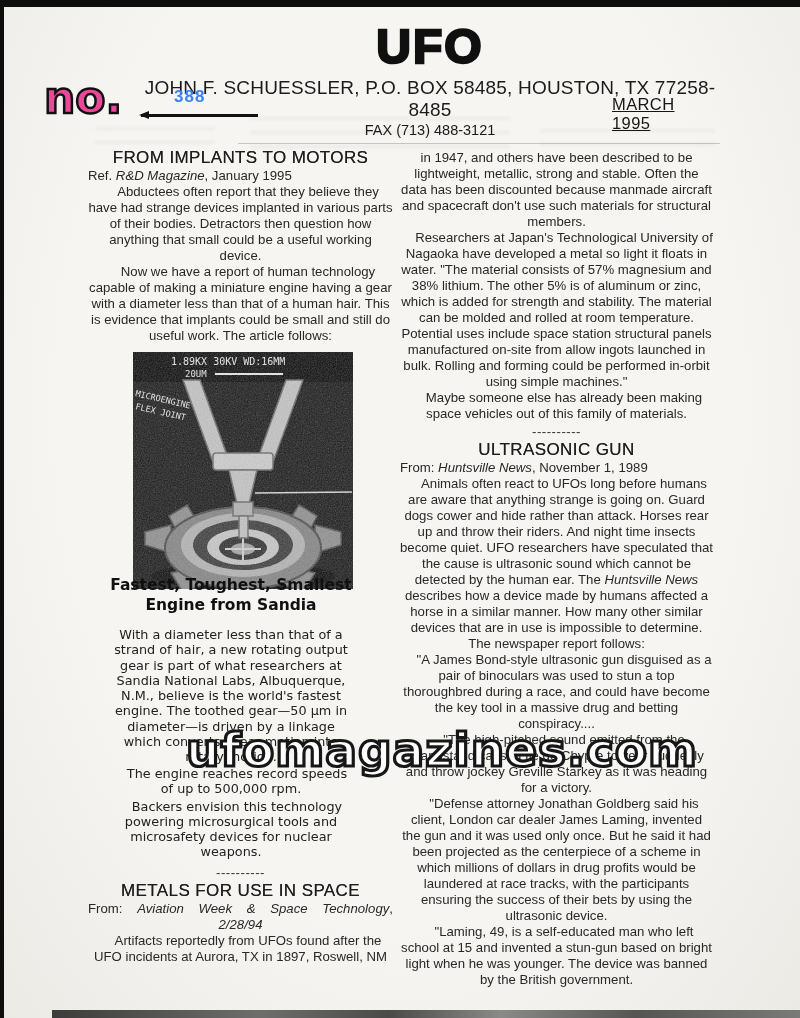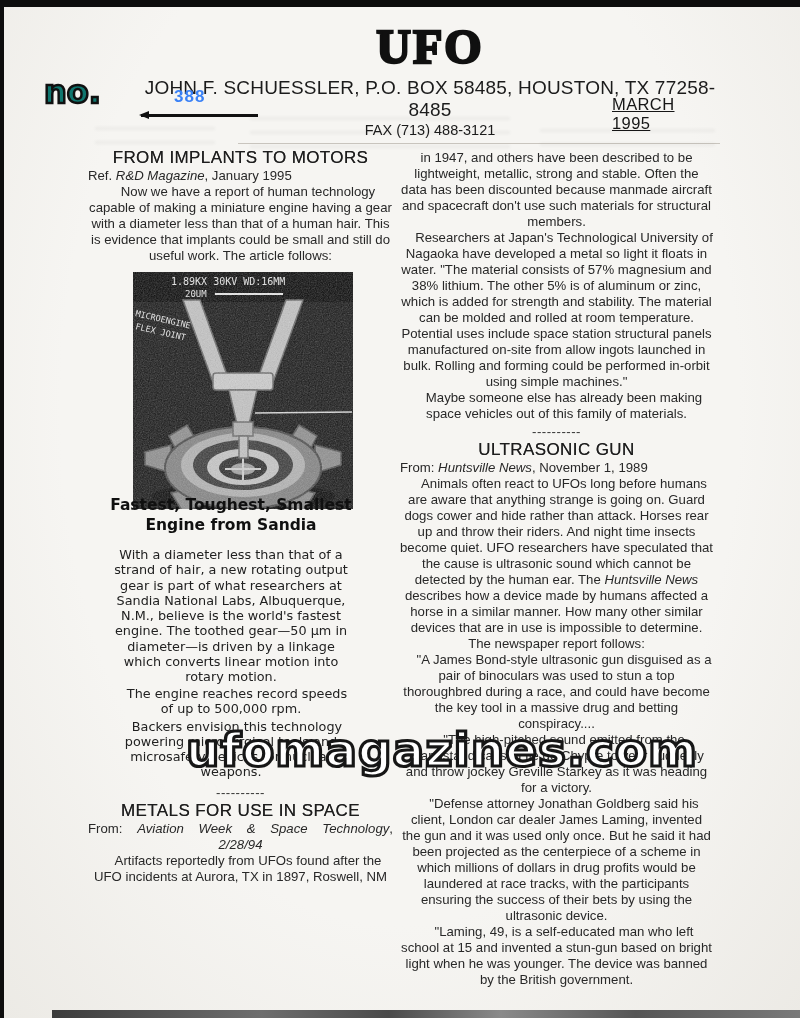--- a/index.html
+++ b/index.html
@@ -11,27 +11,27 @@
   
   .top-edge{position:absolute;left:0;top:0;width:800px;height:7px;background:#0d0d0d;}
   .left-edge{position:absolute;left:0;top:0;width:4px;height:1018px;background:#0d0d0d;}
   .bottom-edge{position:absolute;left:52px;bottom:0;width:748px;height:8px;
     background:linear-gradient(90deg,#3c3c3c 0%,#6e6e6e 28%,#4a4a4a 45%,#8a8a8a 60%,#555 78%,#7a7a7a 100%);}
   .scanline{position:absolute;left:238px;top:143px;width:482px;height:1px;background:#c9c5be;}
   .ghost{position:absolute;opacity:0.055;filter:blur(1.5px);
     background:repeating-linear-gradient(0deg,#444 0 3px,transparent 3px 14px);}
   
   .masthead-center{position:absolute;left:140px;top:22px;width:580px;text-align:center;}
-  .nl-title{font-family:Liberation Serif, serif;font-weight:bold;font-size:48px;line-height:1.05;
+  .nl-title{font-family:Liberation Sans, sans-serif;font-weight:bold;font-size:48px;line-height:1.05;
     color:#101010;-webkit-text-stroke:2.5px #101010;letter-spacing:2px;
     display:flex;justify-content:center;gap:52px;}
   .addr{font-size:19px;margin-top:5px;color:#1b1b1b;letter-spacing:0.2px;}
   .fax{font-size:14.5px;margin-top:1px;color:#1b1b1b;}
   .issue-label{position:absolute;left:44px;top:76px;font-family:"DejaVu Sans",sans-serif;
-    font-weight:bold;font-size:32px;line-height:1;color:#0f766e;-webkit-text-stroke:2.5px #101010;}
+    font-weight:bold;font-size:44px;line-height:1;color:#ec4899;-webkit-text-stroke:2.5px #101010;}
   .issue-number{position:absolute;left:174px;top:87px;font-size:17px;font-weight:bold;color:#3b82f6;letter-spacing:1px;}
   .issue-line{position:absolute;left:141px;top:114px;width:117px;border-top:3.5px solid #111;}
   .issue-line::before{content:"";position:absolute;left:-2px;top:-6.5px;width:0;height:0;
     border-right:10px solid #111;border-top:4.5px solid transparent;border-bottom:4.5px solid transparent;}
   .issue-date{position:absolute;left:612px;top:95px;width:90px;font-size:16.5px;color:#161616;letter-spacing:0.4px;text-decoration:underline;}
   
   .col{position:absolute;top:150px;font-size:13.2px;line-height:16px;text-align:justify;color:#282828;}
   .col-left{left:88px;width:305px;}
   .col-right{left:400px;width:313px;}
   .heading{font-size:17px;font-weight:400;text-align:center;margin:0 0 2px 0;
@@ -76,20 +76,21 @@
 </div>
 <div class="issue-label">no.</div>
 <div class="issue-number">388</div>
 <div class="issue-line"></div>
 <div class="issue-date">MARCH 1995</div>
 
 <div class="col col-left">
   <div>
     <div class="heading">FROM IMPLANTS TO MOTORS</div>
     <div class="refline"><span>Ref. </span><span class="it">R&amp;D Magazine</span><span>, January 1995</span></div>
+    <p class="p">Abductees often report that they believe they have had strange devices implanted in various parts of their bodies.  Detractors then question how anything that small could be a useful working device.</p>
     <p class="p">Now we have a report of human technology capable of making a miniature engine having a gear with a diameter less than that of a human hair.   This is evidence that implants could be small and still do useful work.  The article follows:</p>
 
     <div class="photo-wrap">
       <svg width="220" height="237" viewBox="0 0 220 237" xmlns="http://www.w3.org/2000/svg">
         <defs>
           <filter id="grain" x="0" y="0" width="100%" height="100%">
             <feTurbulence type="fractalNoise" baseFrequency="0.85" numOctaves="2" stitchTiles="stitch"></feTurbulence>
             <feColorMatrix type="saturate" values="0"></feColorMatrix>
           </filter>
         </defs>

